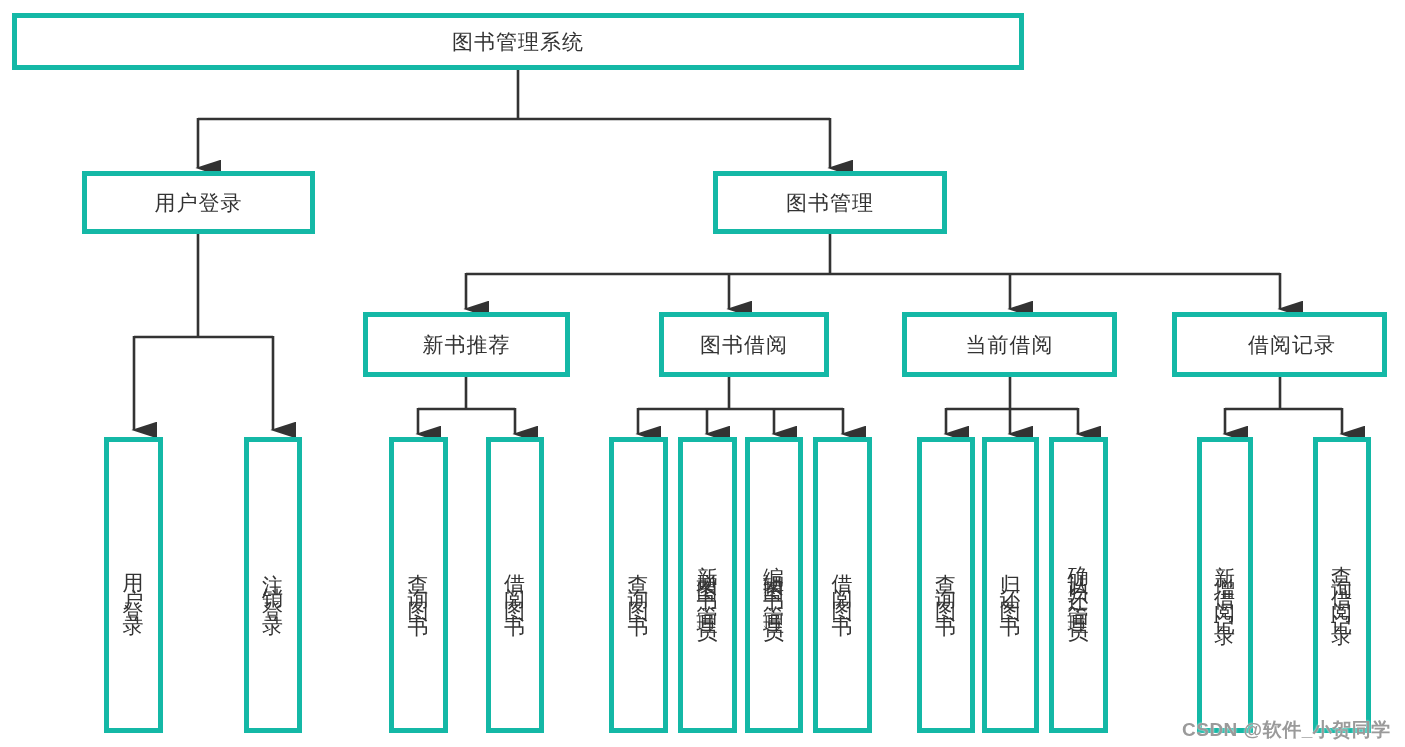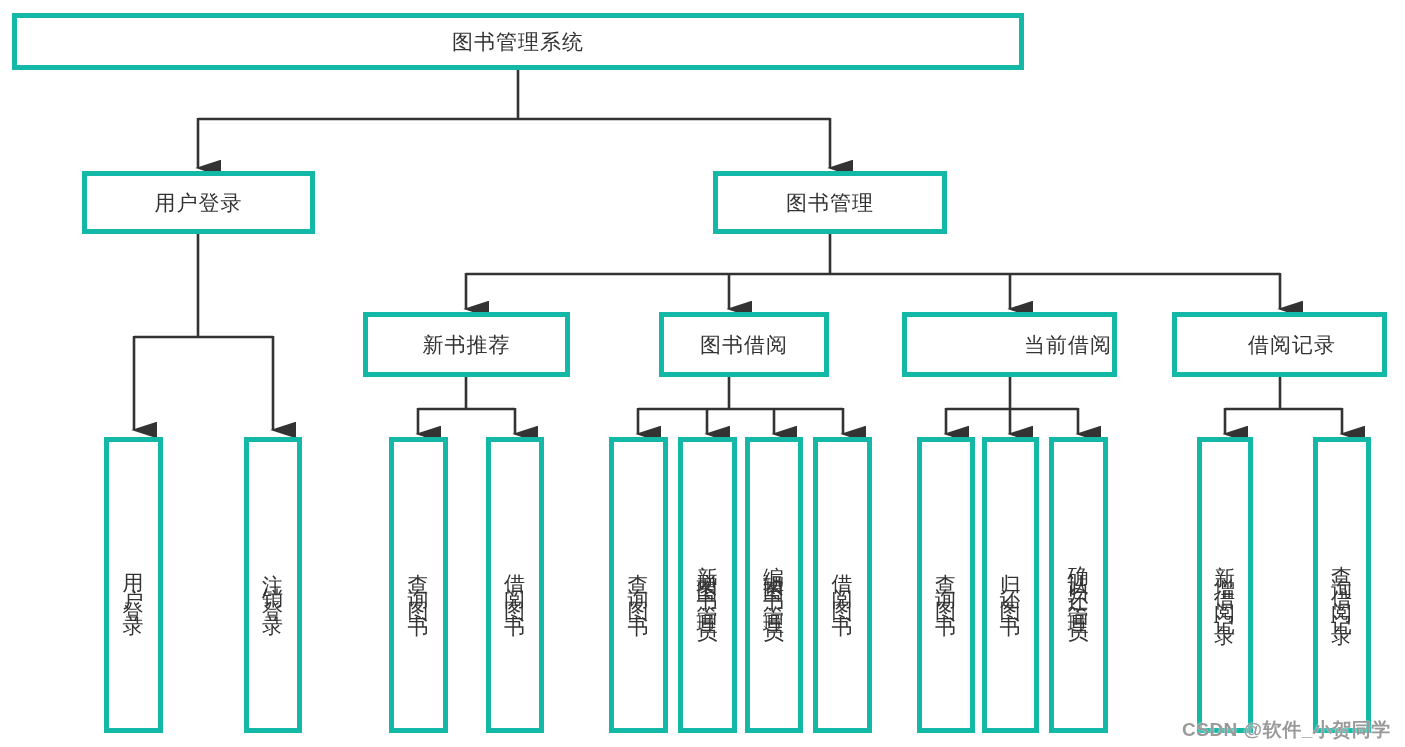--- a/index.html
+++ b/index.html
@@ -112,21 +112,21 @@
   <div class="box hbox" style="left:713px; top:171px; width:234px; height:63px;">
     <span>图书管理</span>
   </div>
 
   <div class="box hbox" style="left:363px; top:312px; width:207px; height:65px;font-family:Liberation Serif, serif;">
     <span>新书推荐</span>
   </div>
   <div class="box hbox" style="left:623px; top:312px; width:170px; height:65px;margin-left:36px;">
     <span>图书借阅</span>
   </div>
-  <div class="box hbox" style="left:902px; top:312px; width:215px; height:65px;justify-content:flex-end;">
+  <div class="box hbox" style="left:902px; top:312px; width:215px; height:65px;">
     <span>当前借阅</span>
   </div>
   <div class="box hbox" style="left:1172px; top:312px; width:215px; height:65px;padding-left:25px;">
     <span>借阅记录</span>
   </div>
 
   <div class="box vbox" style="left:104px; top:437px; width:59px; height:296px;">
     <span class="vtext">用户登录</span>
   </div>
   <div class="box vbox" style="left:244px; top:437px; width:58px; height:296px;">

